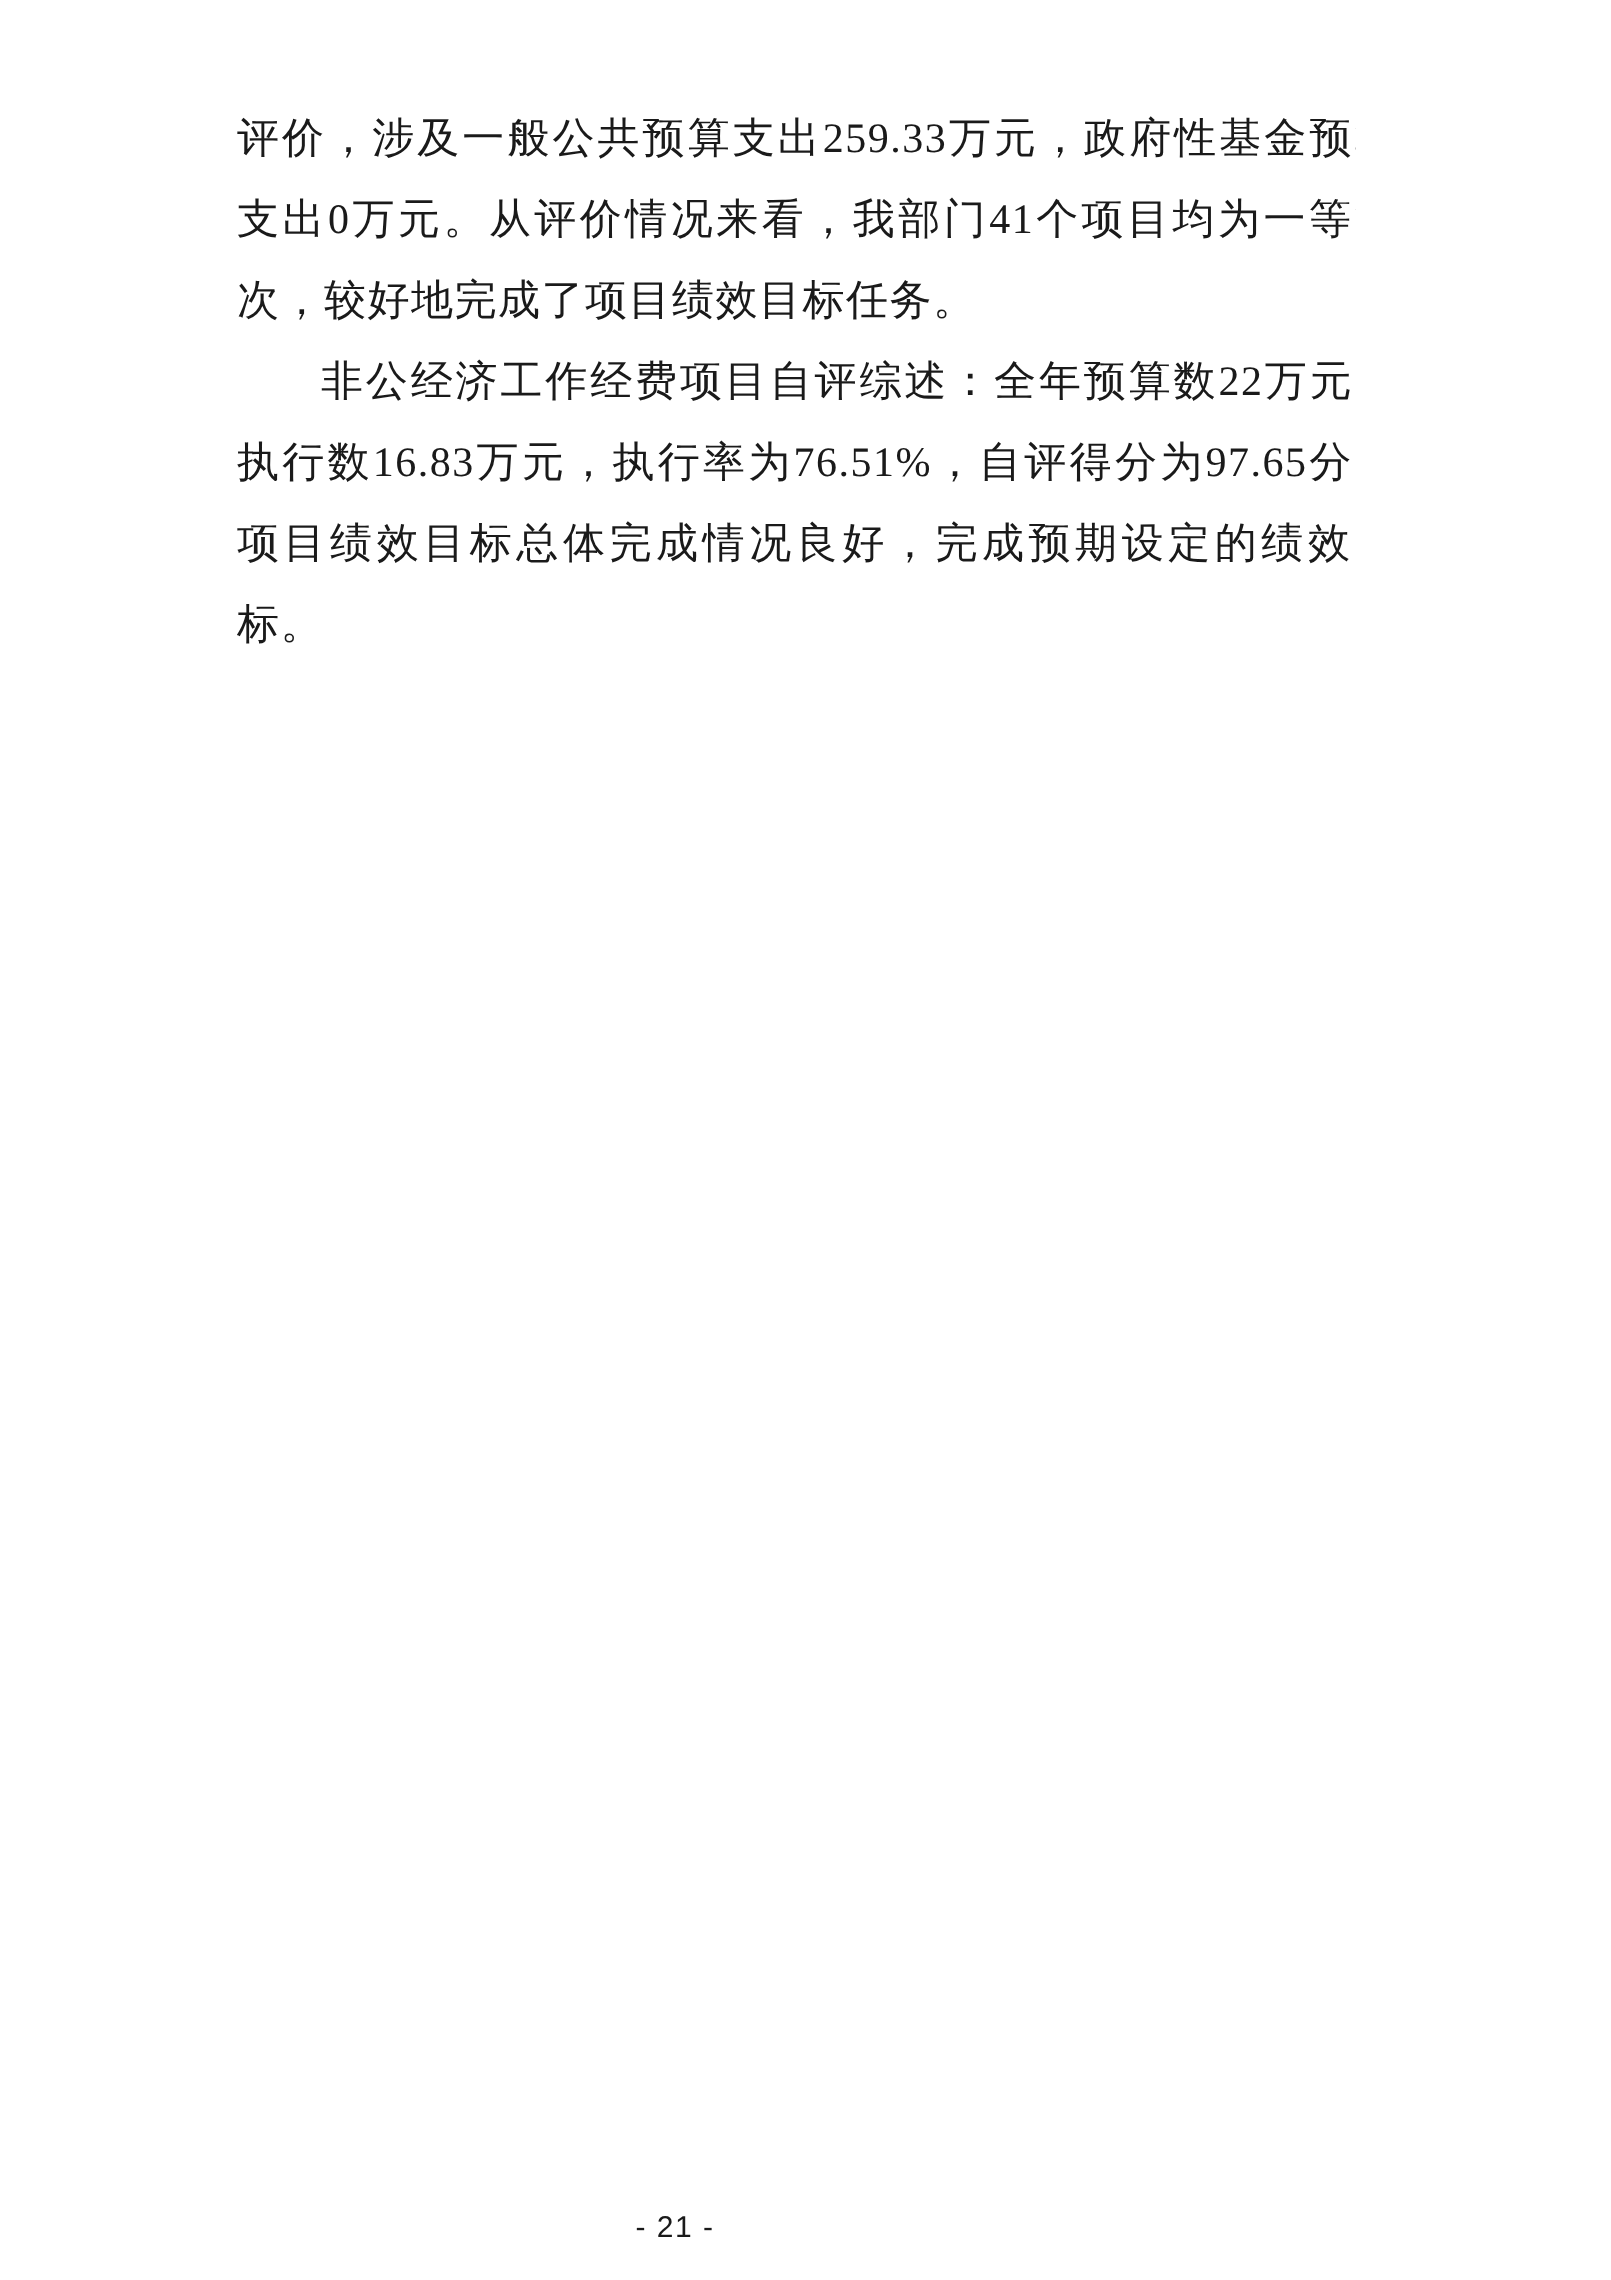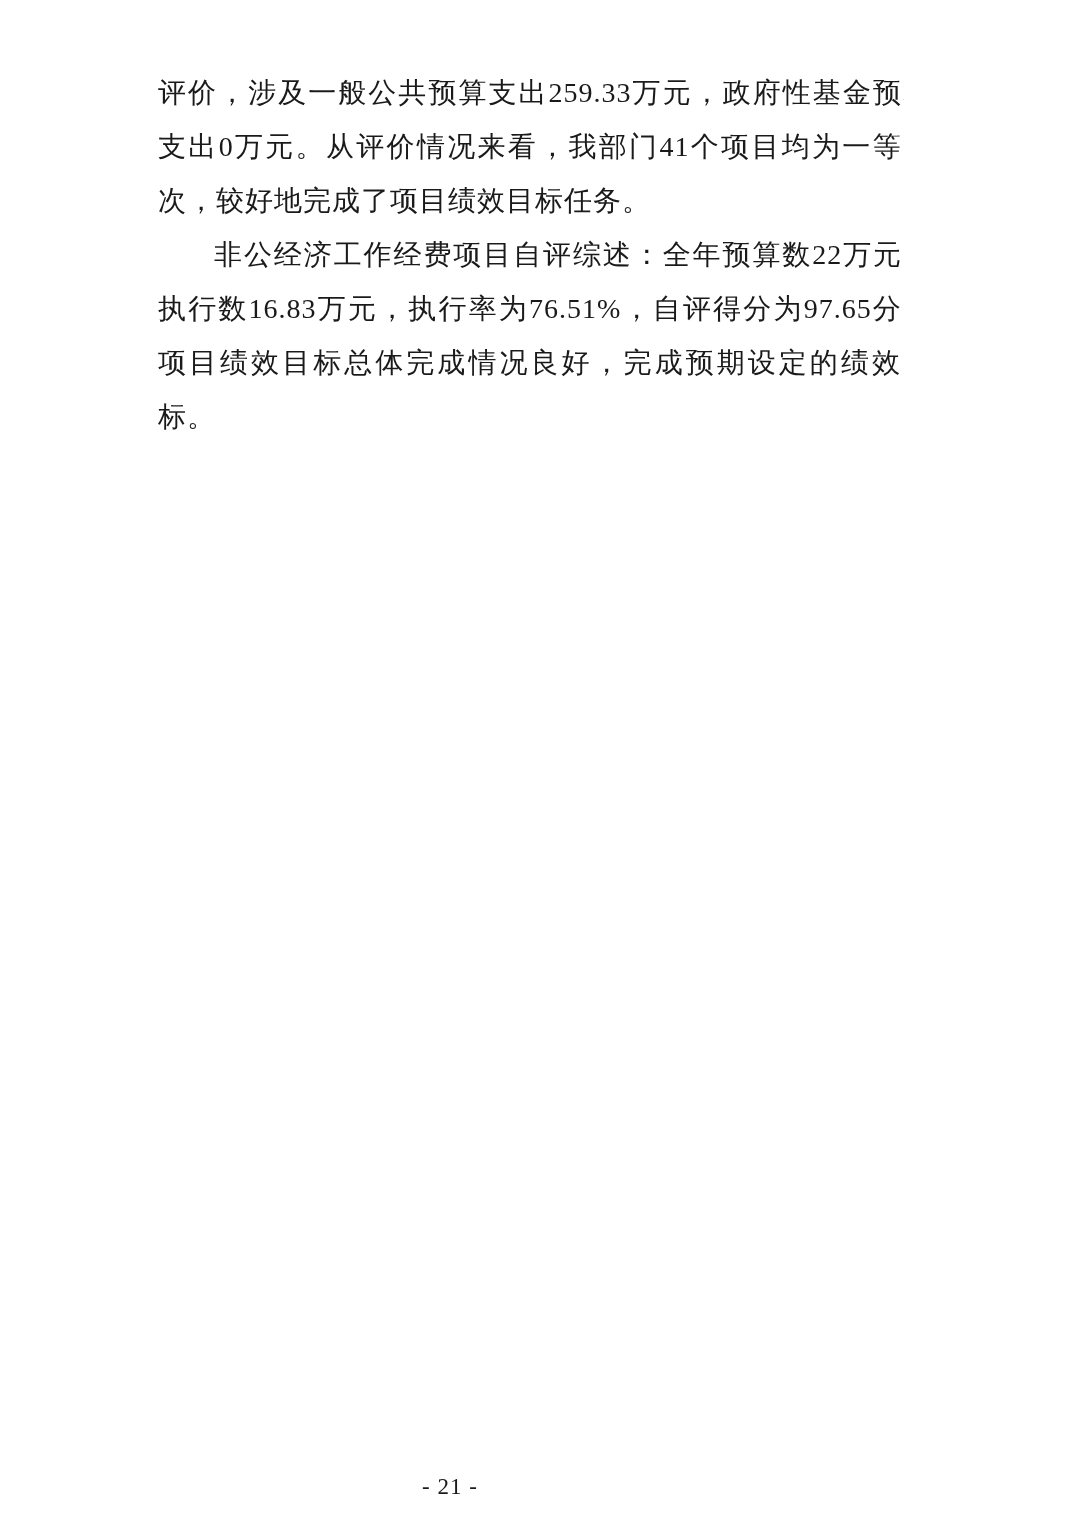--- a/index.html
+++ b/index.html
@@ -40,22 +40,22 @@
     line-height: 54px;
     font-weight: 700;
     text-indent: 2em;
   }
   .page-number {
     position: absolute;
     left: 0;
     right: 4px;
     top: 1474px;
     text-align: center;
-    font-size: 23px;
-    font-family: Liberation Serif, serif;
+    font-size: 20px;
+    font-family: Liberation Sans, sans-serif;
     color: #1a1a1a;
     letter-spacing: 1px;
   }
 </style>
 </head>
 <body>
 
 <div class="page">
   <div class="doc-content">
     <p class="para continuation">评价，涉及一般公共预算支出259.33万元，政府性基金预算支出0万元。从评价情况来看，我部门41个项目均为一等等次，较好地完成了项目绩效目标任务。</p>

